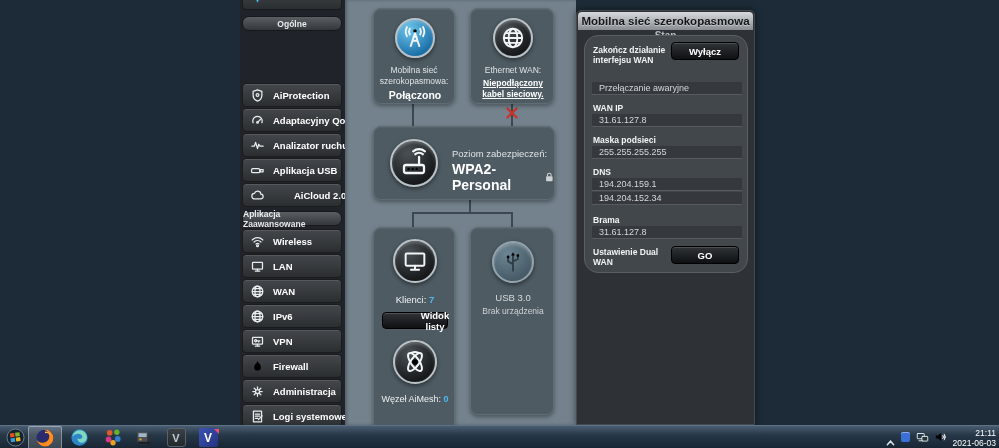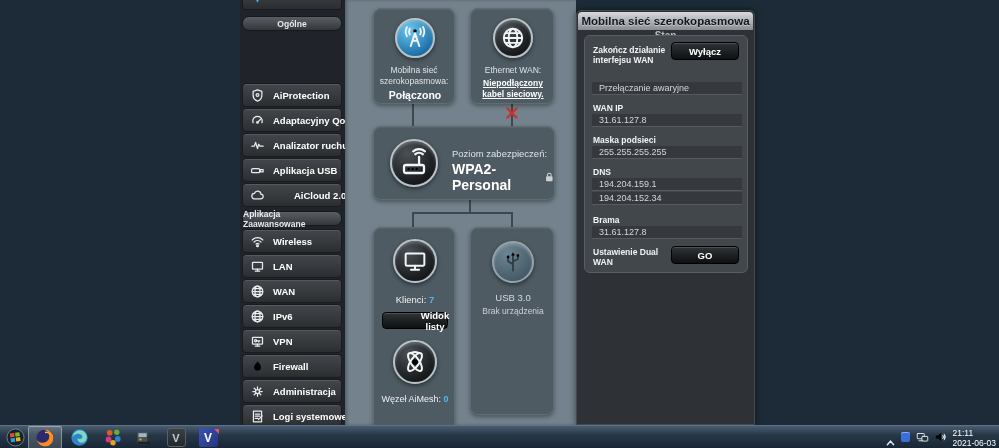--- a/index.html
+++ b/index.html
@@ -44,32 +44,32 @@
   
   #rpanel { left:576px; top:10px; width:179px; height:415px; background:#2e3237;
     border:1px solid #45494d; border-radius:5px 5px 0 0; box-shadow:0 0 6px rgba(0,0,0,.5); }
   #rpanel-title { position:absolute; left:1px; top:1px; width:175px; height:18px;
     background:linear-gradient(#d7dadd,#878d92); border-radius:4px 4px 0 0;
     color:#141618; font-size:11.5px; font-weight:bold; display:flex; align-items:center; justify-content:center;
     text-shadow:0 1px 0 rgba(255,255,255,.4); white-space:nowrap; }
   #rpanel-sub { position:absolute; left:1px; top:19px; width:175px; height:5px; overflow:hidden;
     color:#b9bec2; font-size:10px; font-weight:bold; text-align:center; }
   #inner { position:absolute; left:7px; top:24px; width:164px; height:238px;
-    background:#42474c; border:1px solid #5a5f63; border-radius:6px; }
+    background:#42474c; border:1px solid #5a5f63; border-radius:14px; }
   .flabel { position:absolute; left:8px; color:#f2f4f5; font-size:8.5px; font-weight:bold; line-height:9.5px; }
   .frow { position:absolute; left:7px; width:150px; height:13px; background:#35393d;
     border-bottom:1px solid #565b5f; color:#d3d7da; font-size:9px; line-height:12px; padding-left:7px; }
 
   
   #taskbar { left:0; top:425px; width:999px; height:23px;
     background:linear-gradient(#4a5d71,#273848 40%,#182634); border-top:1px solid #5d7187; }
   .tb-icon { position:absolute; top:1px; width:26px; height:21px; display:flex; align-items:center; justify-content:center; cursor:pointer; }
   .tb-slot { position:absolute; top:0; width:34px; height:23px; background:rgba(255,255,255,.16);
     border:1px solid rgba(255,255,255,.35); border-radius:2px; }
-  #tray-clock { position:absolute; right:3px; top:2px; color:#fff; font-size:8.5px; line-height:10px; cursor:pointer; }
+  #tray-clock { position:absolute; right:3px; top:2px; text-align:right; color:#fff; font-size:8.5px; line-height:10px; cursor:pointer; }
   .tray-ic { position:absolute; top:4px; cursor:pointer; }
   .tray-ic svg { stroke:#e8edf1; fill:none; stroke-width:1.6; stroke-linecap:round; }
 </style>
 </head>
 <body>
 
 <svg width="0" height="0" style="position:absolute">
   <defs>
     <symbol id="i-globe" viewBox="0 0 24 24">
         <circle cx="12" cy="12" r="8.5"></circle>

